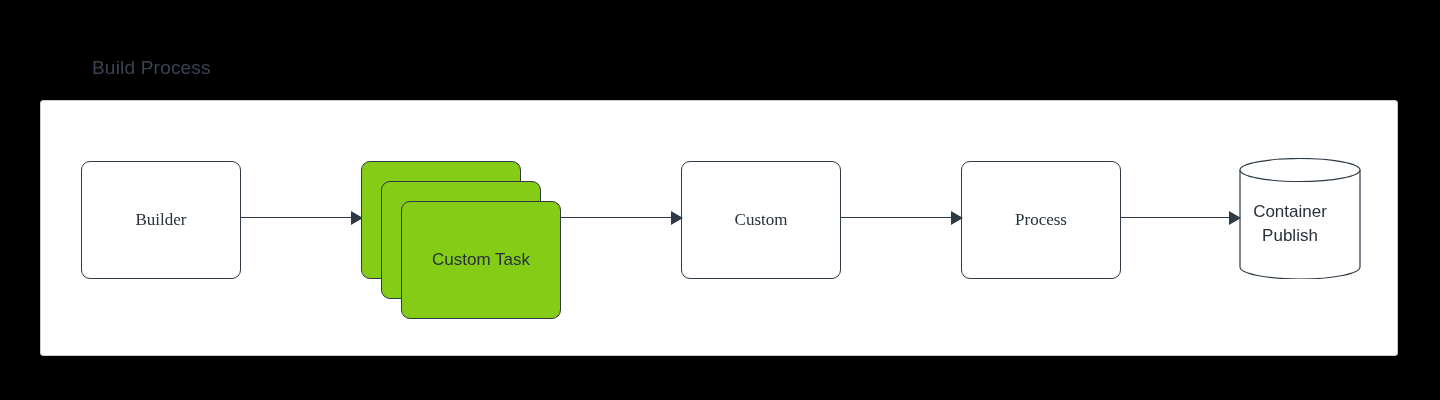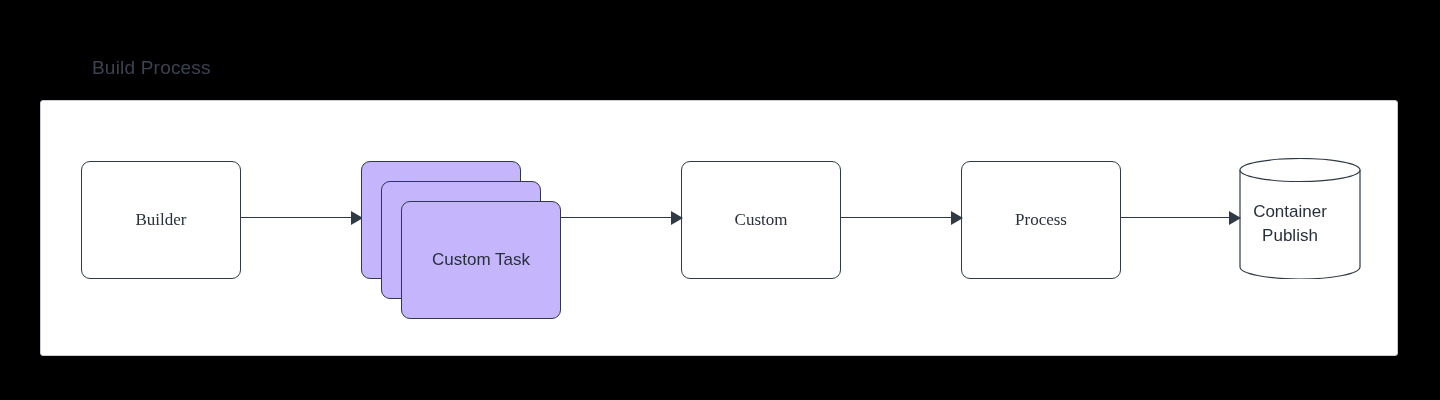--- a/index.html
+++ b/index.html
@@ -65,21 +65,21 @@
   .node-builder  { left: 80px;  top: 160px; width: 160px; height: 118px; }
   .node-package  { left: 680px; top: 160px; width: 160px; height: 118px; }
   .node-publish  { left: 960px; top: 160px; width: 160px; height: 118px; }
 
   
   .stack { position: absolute; left: 0; top: 0; width: 100%; height: 100%; }
   .stack-card {
     position: absolute;
     width: 160px;
     height: 118px;
-    background: #c4b5fd;
+    background: #84cc16;
     border: 1px solid #2f3a45;
     border-radius: 9px;
     box-sizing: border-box;
     display: flex;
     align-items: center;
     justify-content: center;
     color: #28313b;
     font-size: 17px;
     line-height: 22px;
     overflow: hidden;

